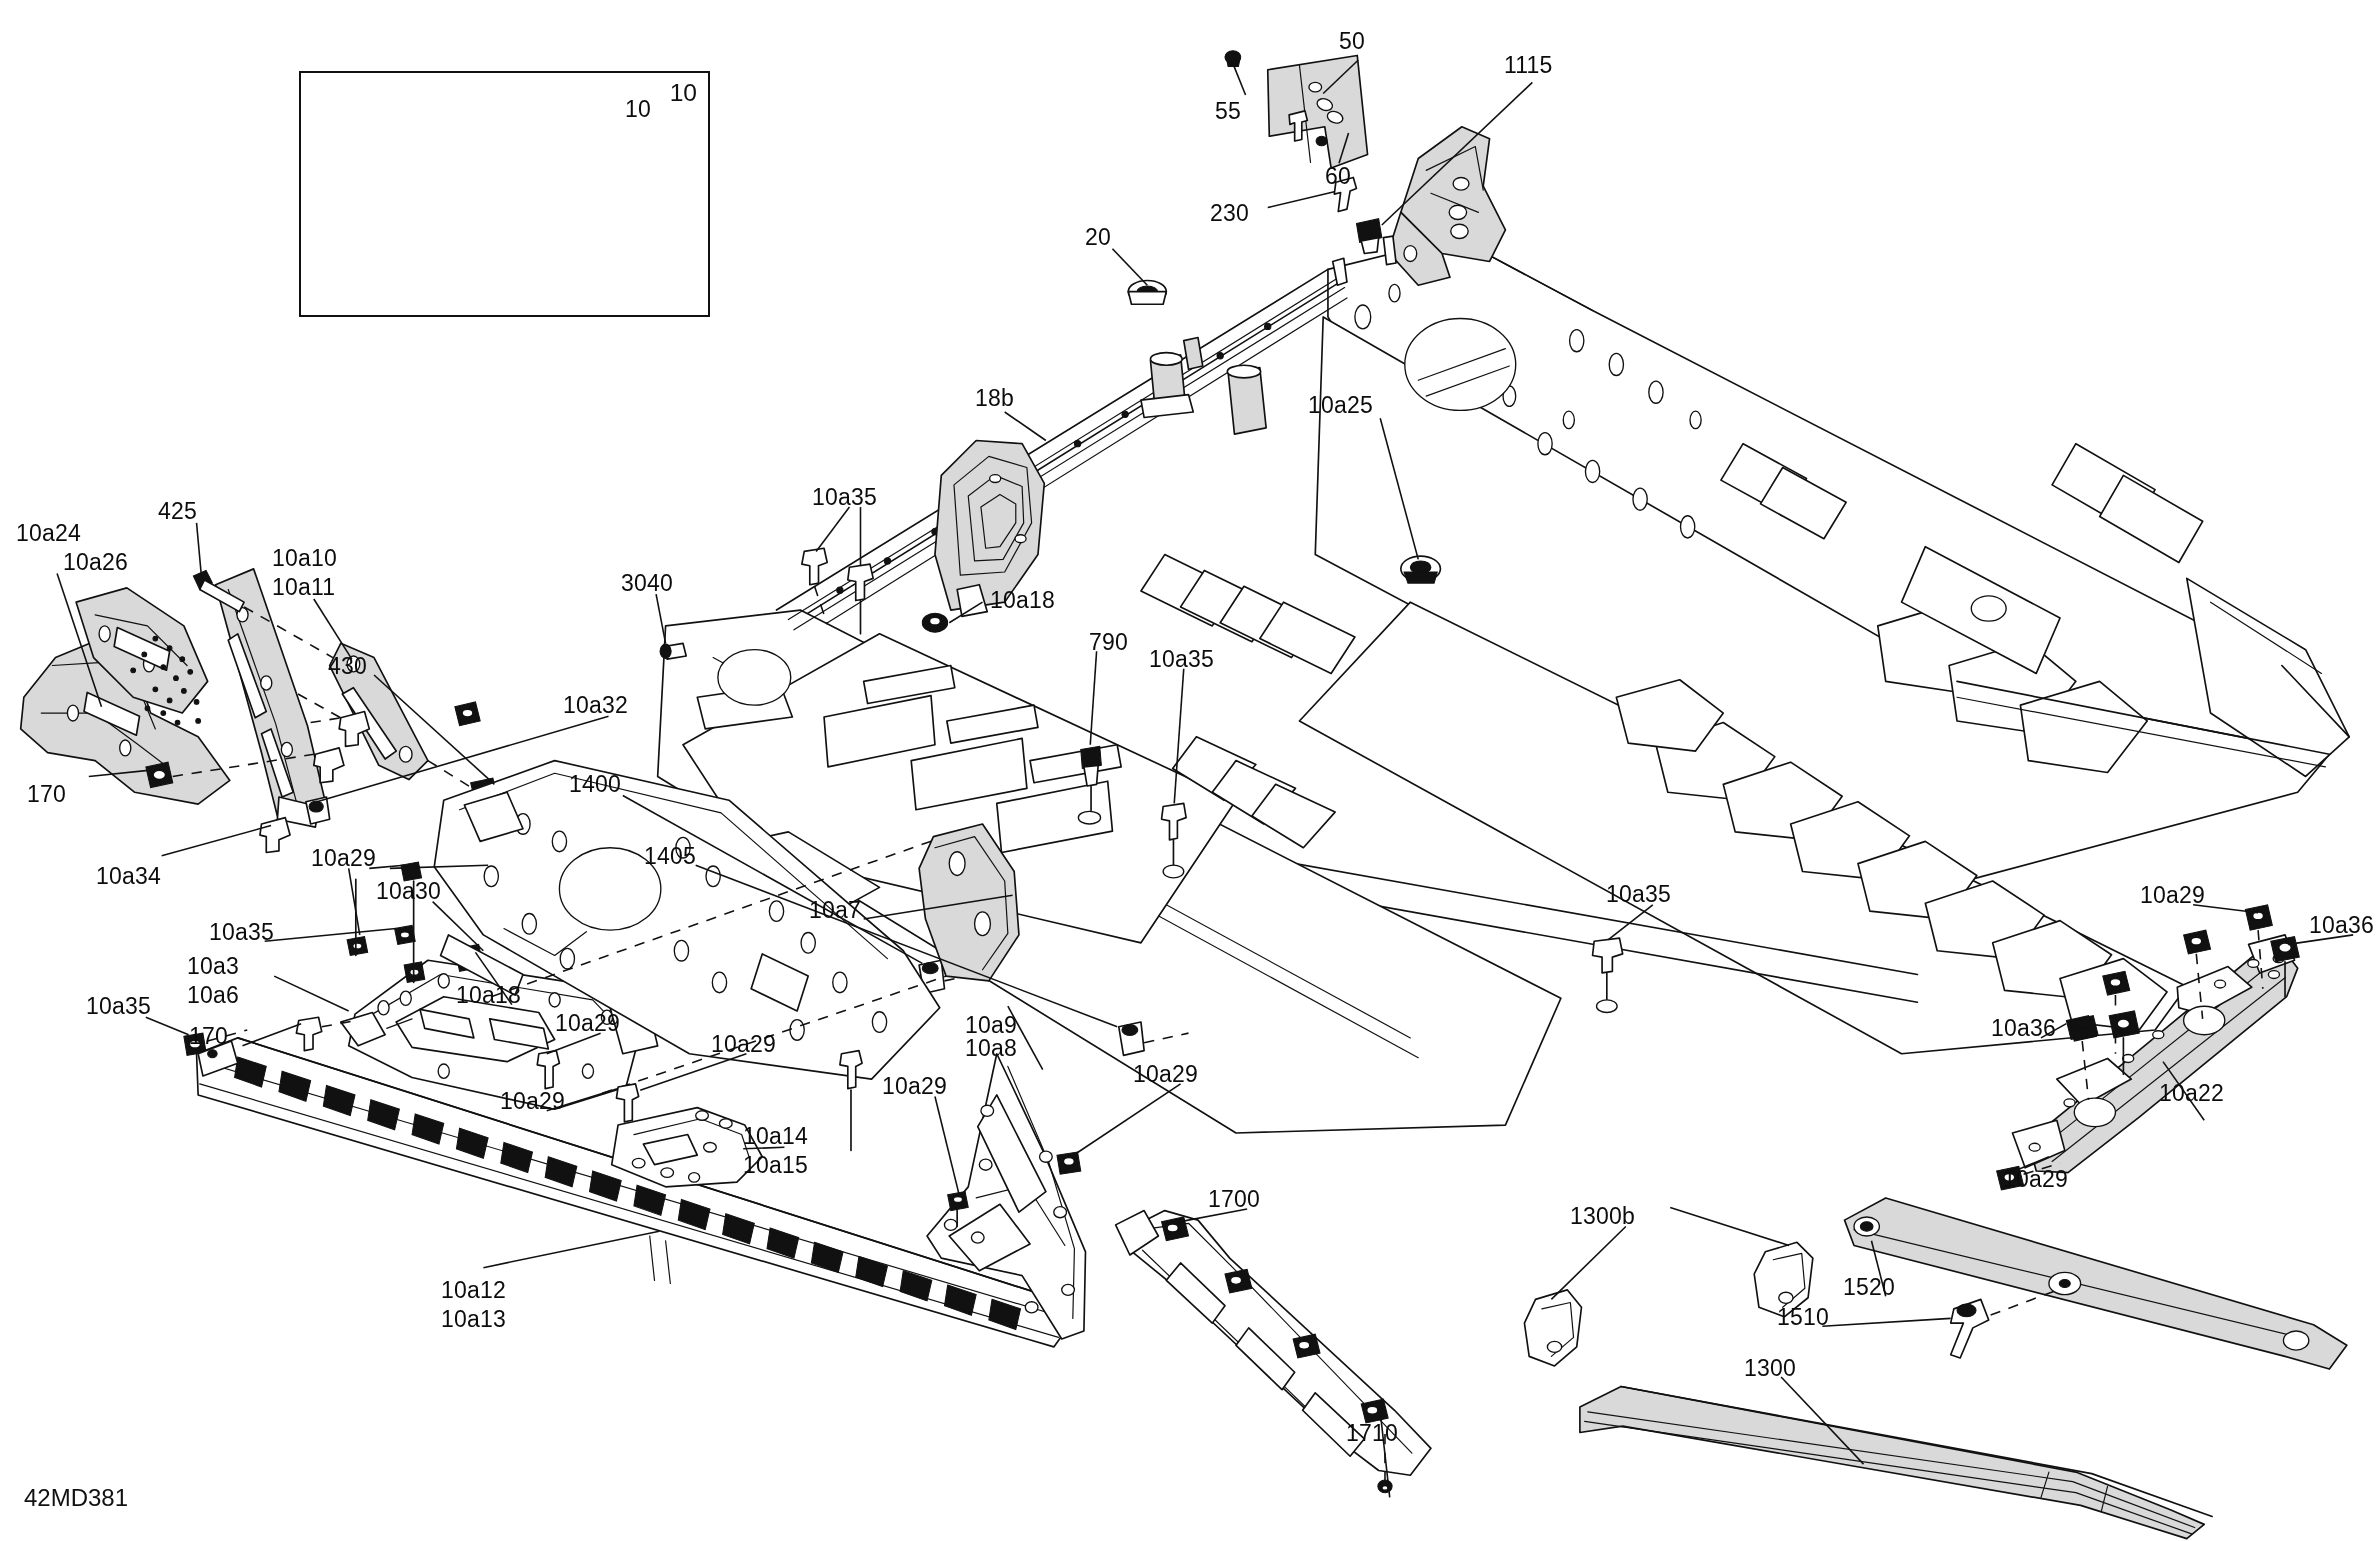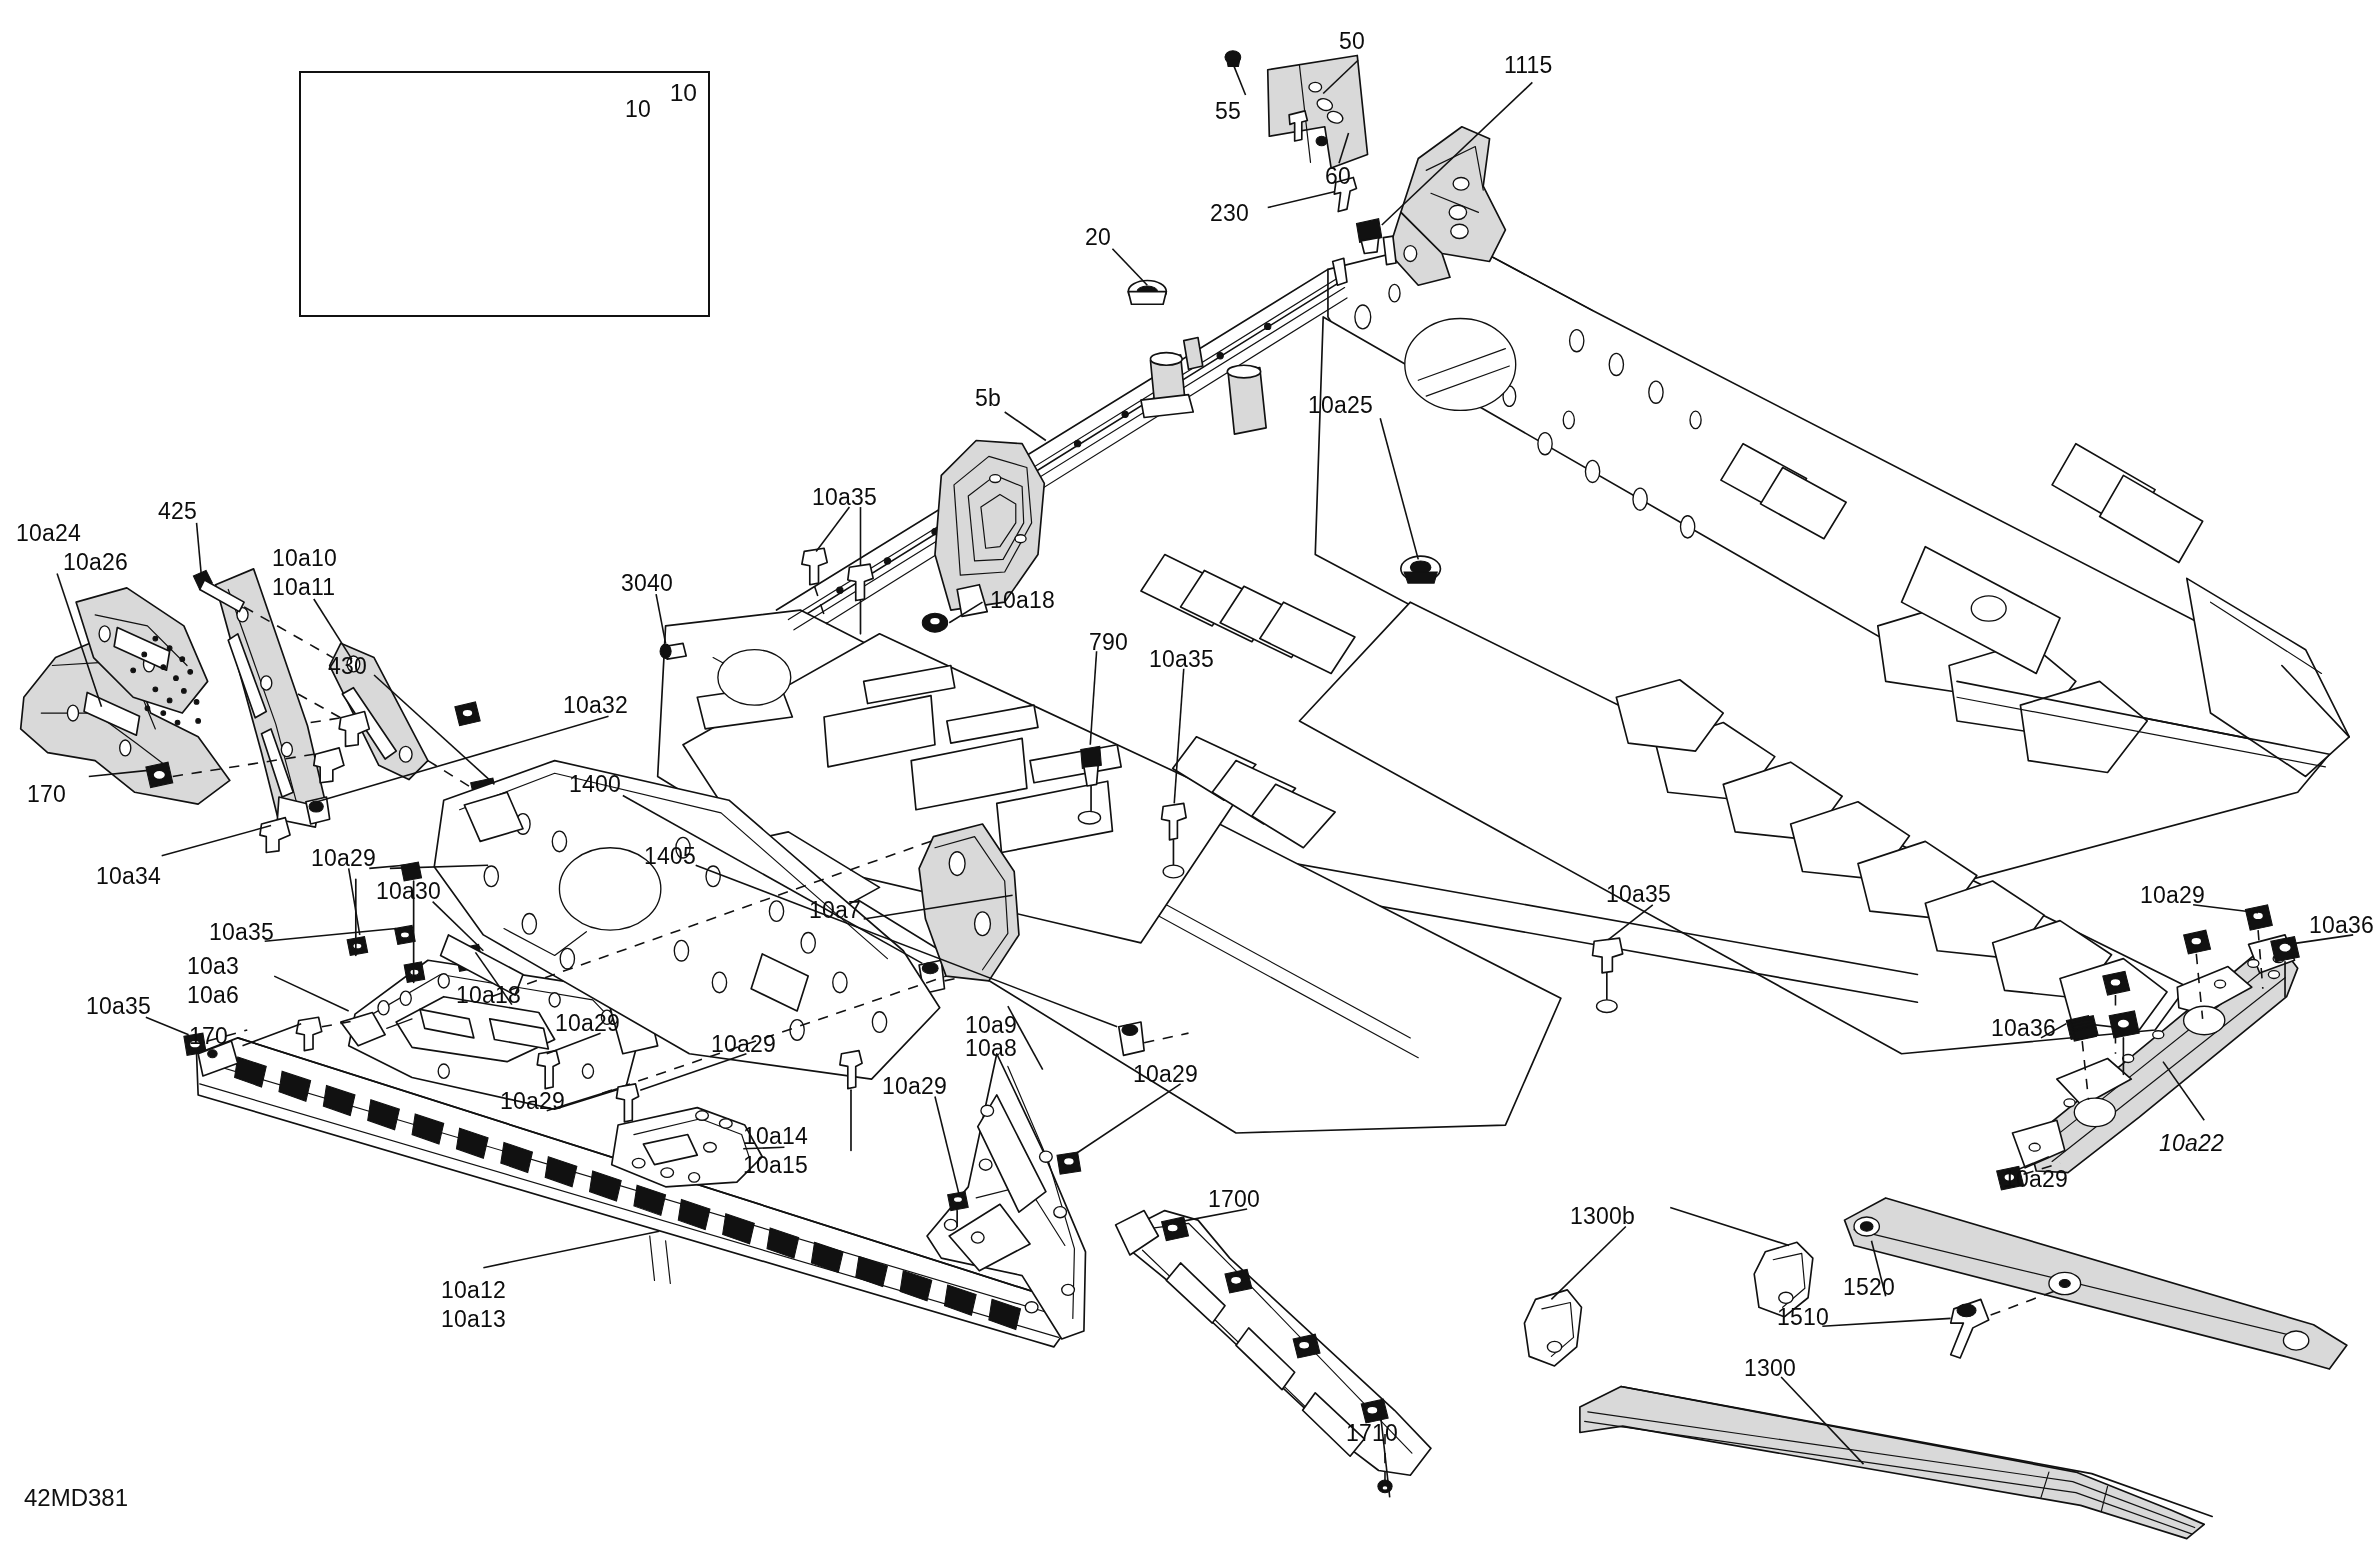--- a/index.html
+++ b/index.html
@@ -754,21 +754,21 @@
   </div>
 
   <div id="labels">
       <div class="lbl" style="left: auto; top: 95px; right: 1726px;">10</div>
       <div class="lbl" style="left: 1339px; top: 27px;">50</div>
       <div class="lbl" style="left: 1215px; top: 97px;">55</div>
       <div class="lbl" style="left: 1504px; top: 51px;">1115</div>
       <div class="lbl" style="left: 1325px; top: 162px;">60</div>
       <div class="lbl" style="left: 1210px; top: 199px;">230</div>
       <div class="lbl" style="left: 1085px; top: 223px;">20</div>
-      <div class="lbl" style="left: 975px; top: 384px;">5b</div>
+      <div class="lbl" style="left: 975px; top: 384px;">18b</div>
       <div class="lbl" style="left: 1308px; top: 391px;">10a25</div>
       <div class="lbl" style="left: 812px; top: 483px;">10a35</div>
       <div class="lbl" style="left: 621px; top: 569px;">3040</div>
       <div class="lbl" style="left: 990px; top: 586px;">10a18</div>
       <div class="lbl" style="left: 1089px; top: 628px;">790</div>
       <div class="lbl" style="left: 1149px; top: 645px;">10a35</div>
       <div class="lbl" style="left: 16px; top: 519px;">10a24</div>
       <div class="lbl" style="left: 16px; top: 548px; margin-left: 47px;">10a26</div>
       <div class="lbl" style="left: 158px; top: 497px;">425</div>
       <div class="lbl" style="left: 272px; top: 544px;">10a10</div>
@@ -796,21 +796,21 @@
       <div class="lbl" style="left: 965px; top: 1034px;">10a8</div>
       <div class="lbl" style="left: 965px; top: 1011px;">10a9</div>
       <div class="lbl" style="left: 882px; top: 1072px;">10a29</div>
       <div class="lbl" style="left: 1133px; top: 1060px;">10a29</div>
       <div class="lbl" style="left: 441px; top: 1276px;">10a12</div>
       <div class="lbl" style="left: 441px; top: 1305px;">10a13</div>
       <div class="lbl" style="left: 1606px; top: 880px;">10a35</div>
       <div class="lbl" style="left: 2309px; top: 911px;">10a36</div>
       <div class="lbl" style="left: 2140px; top: 881px;">10a29</div>
       <div class="lbl" style="left: 1991px; top: 1014px;">10a36</div>
-      <div class="lbl" style="left: 2159px; top: 1129px; font-style: italic;">10a22</div>
+      <div class="lbl" style="left: 2159px; top: 1079px;">10a22</div>
       <div class="lbl" style="left: 2003px; top: 1165px;">10a29</div>
       <div class="lbl" style="left: 1208px; top: 1185px;">1700</div>
       <div class="lbl" style="left: 1570px; top: 1202px;">1300b</div>
       <div class="lbl" style="left: 1843px; top: 1273px;">1520</div>
       <div class="lbl" style="left: 1777px; top: 1303px;">1510</div>
       <div class="lbl" style="left: 1736px; top: 1354px; margin-left: 8px;">1300</div>
       <div class="lbl" style="left: 1346px; top: 1419px;">1710</div>
     </div>
 
   <div class="footer">42MD381</div>

